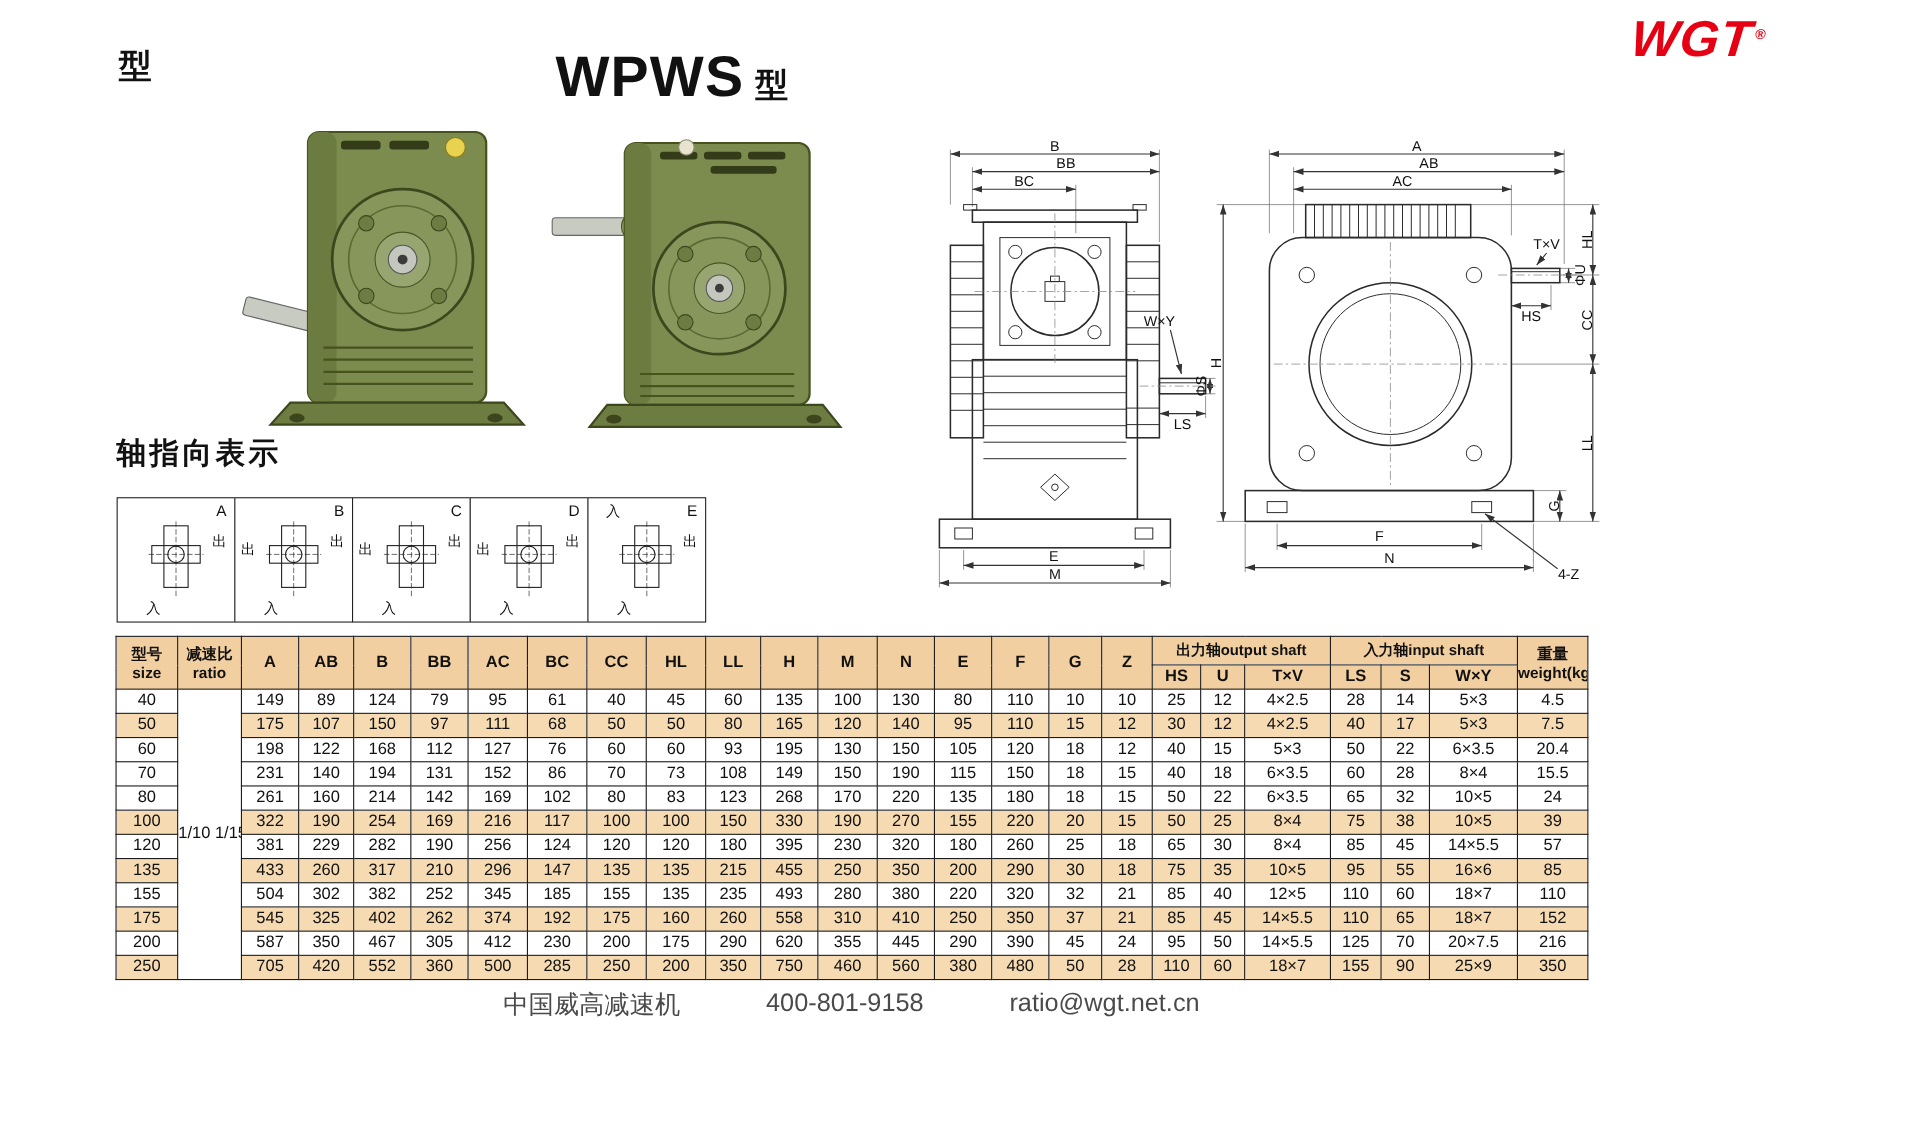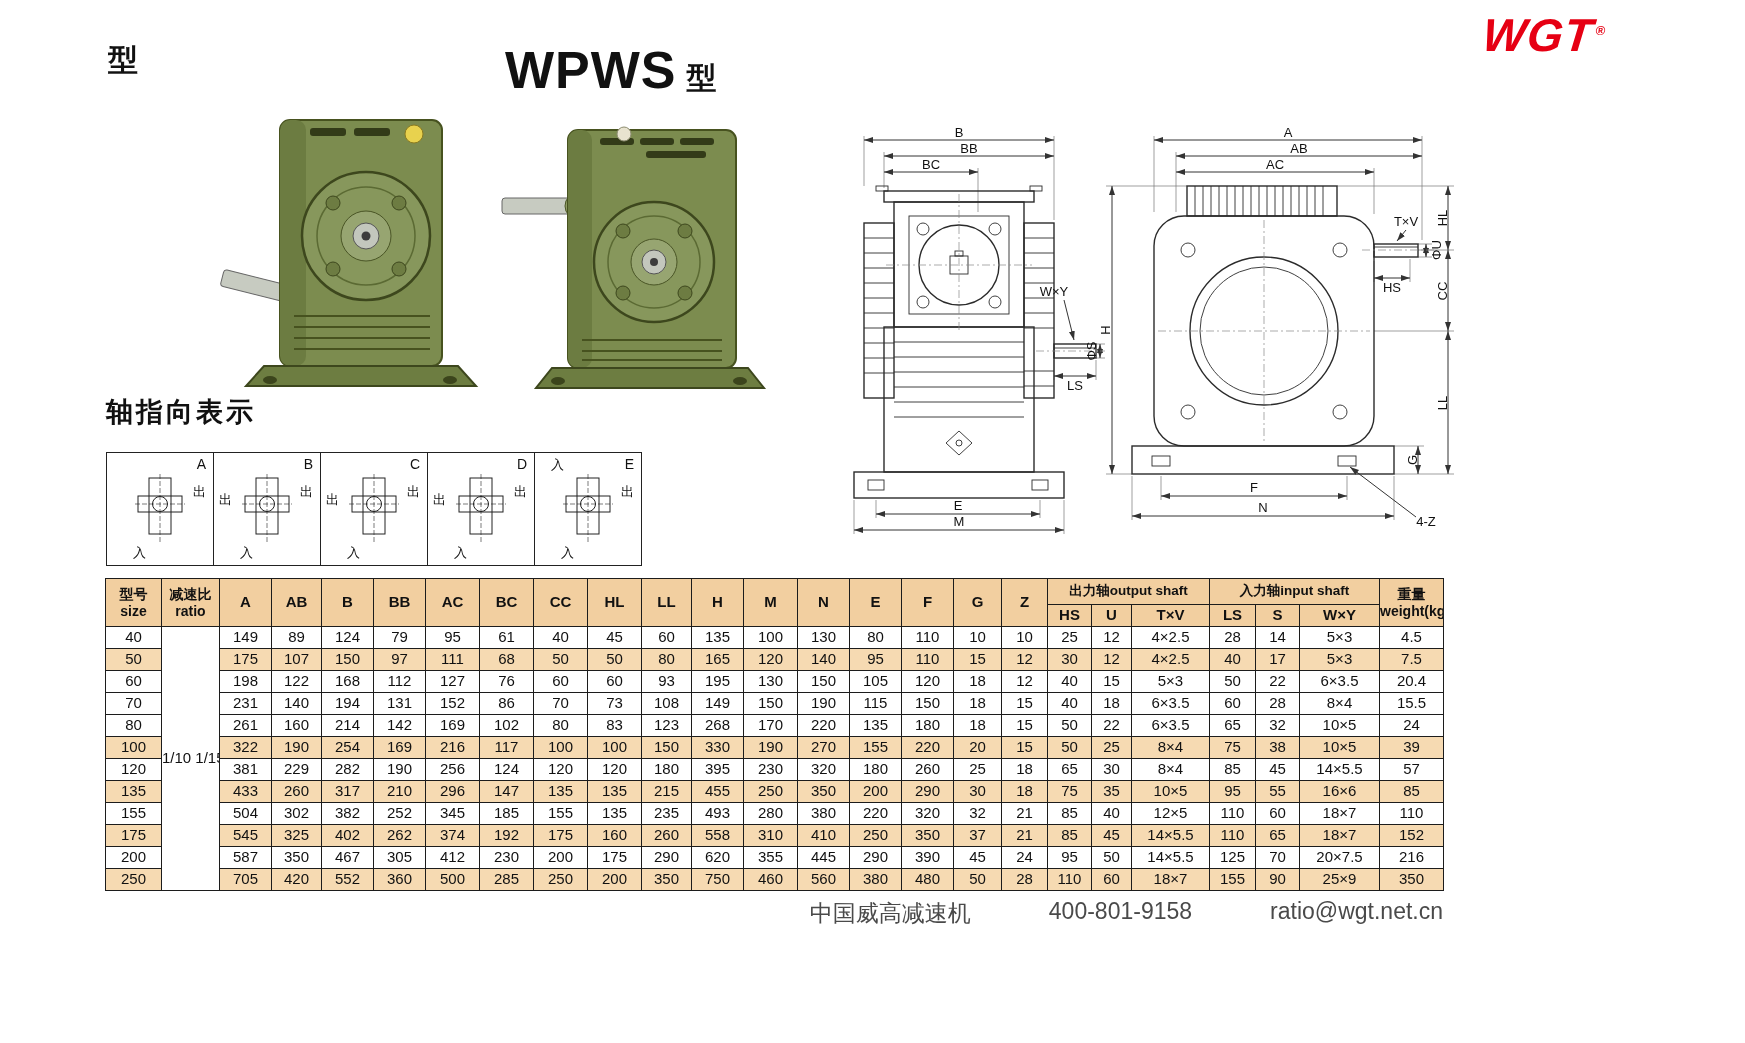--- a/index.html
+++ b/index.html
@@ -55,21 +55,21 @@
               line-height:1.25;overflow:hidden;white-space:nowrap;}
   #spec-table thead th{background:#f2cfa0;font-weight:bold;}
   #hrow1 th{height:25px;}
   #hrow2 th{height:21px;}
   .th2 span{display:block;font-size:14px;line-height:1.15;}
   .th-shaft{font-size:13.5px;}
   .ratio-cell{white-space:pre-line;line-height:21px;font-size:15px;background:#fff;vertical-align:middle;}
   tr.shade td{background:#f6dab2;}
 
   
-  .footer{position:absolute;left:105px;top:898px;width:1338px;display:flex;justify-content:flex-end;
+  .footer{position:absolute;left:105px;top:898px;width:1338px;display:flex;justify-content:center;
           gap:78px;font-size:23px;color:#4a4a4a;}
 </style>
 </head>
 <body>
 
 <div class="page">
 
   <div class="logo">
     <span>WGT</span><span class="reg">®</span>
   </div>

